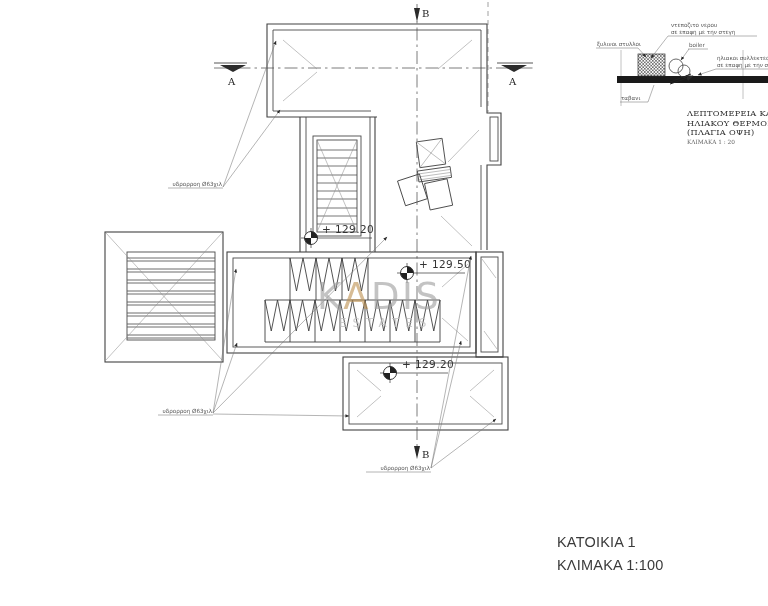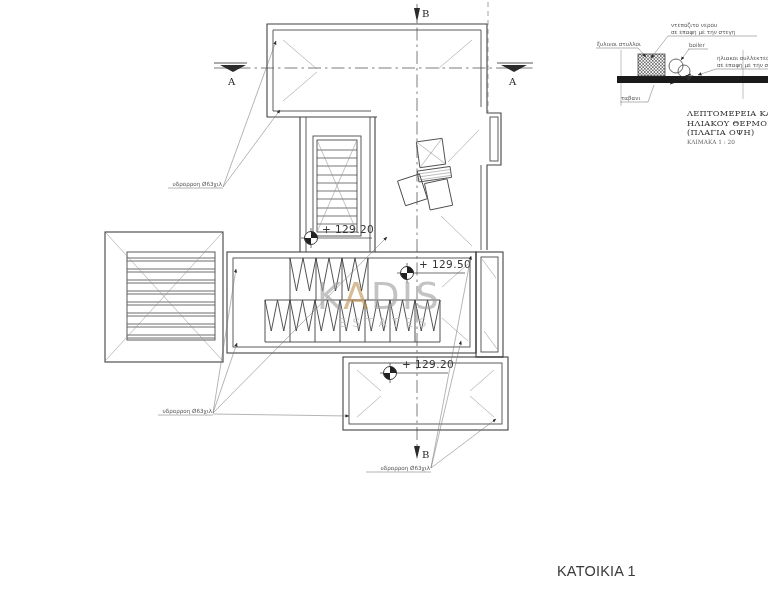--- a/index.html
+++ b/index.html
@@ -17,21 +17,21 @@
   .louver{stroke:#5c5c5c;stroke-width:0.9;}
   .lvltext{font-family:"DejaVu Sans",sans-serif;font-size:10.5px;fill:#333;letter-spacing:.4px;}
   .seclabel{font-family:"DejaVu Serif",serif;font-size:10px;fill:#1d1d1d;}
   .tinylabel{font-family:"DejaVu Sans",sans-serif;font-size:5.6px;fill:#555;}
   .dtitle{font-family:"DejaVu Serif",serif;font-size:8.2px;fill:#2e2e2e;letter-spacing:.3px;}
   .dscale{font-family:"DejaVu Serif",serif;font-size:5.8px;fill:#666;}
   .wm-main{font-family:"DejaVu Sans",sans-serif;font-size:37px;letter-spacing:2.5px;opacity:.62;}
   .wm-sub{font-family:"DejaVu Sans",sans-serif;font-size:12px;letter-spacing:6px;opacity:.75;}
   .title-block{position:absolute;left:557px;top:531px;color:#3b3b3b;font-size:14.5px;
                line-height:23.3px;letter-spacing:.2px;}
-  .title-block div{white-space:nowrap;margin-top:29px;}
+  .title-block div{white-space:nowrap;}
 </style>
 </head>
 <body>
 
 <div class="canvas">
 <svg width="768" height="606" viewBox="0 0 768 606">
   <defs>
     <marker id="arr" markerWidth="9" markerHeight="8" refX="6.5" refY="3" orient="auto">
       <path d="M0,0 L7,3 L0,6 Z" fill="#2b2b2b"></path>
     </marker>
@@ -210,14 +210,15 @@
       <text class="dtitle" x="687" y="116">ΛΕΠΤΟΜΕΡΕΙΑ ΚΑΛΥΨ</text>
       <text class="dtitle" x="687" y="126">ΗΛΙΑΚΟΥ ΘΕΡΜΟΣΥΦΩ</text>
       <text class="dtitle" x="687" y="135">(ΠΛΑΓΙΑ ΟΨΗ)</text>
       <text class="dscale" x="687" y="144">ΚΛΙΜΑΚΑ 1 : 20</text>
     </g>
   </g>
 </svg>
 
 <div class="title-block">
   <div>ΚΑΤΟΙΚΙΑ 1</div>
+  <div>ΚΛΙΜΑΚΑ 1:100</div>
 </div>
 </div>
 
 </body></html>

